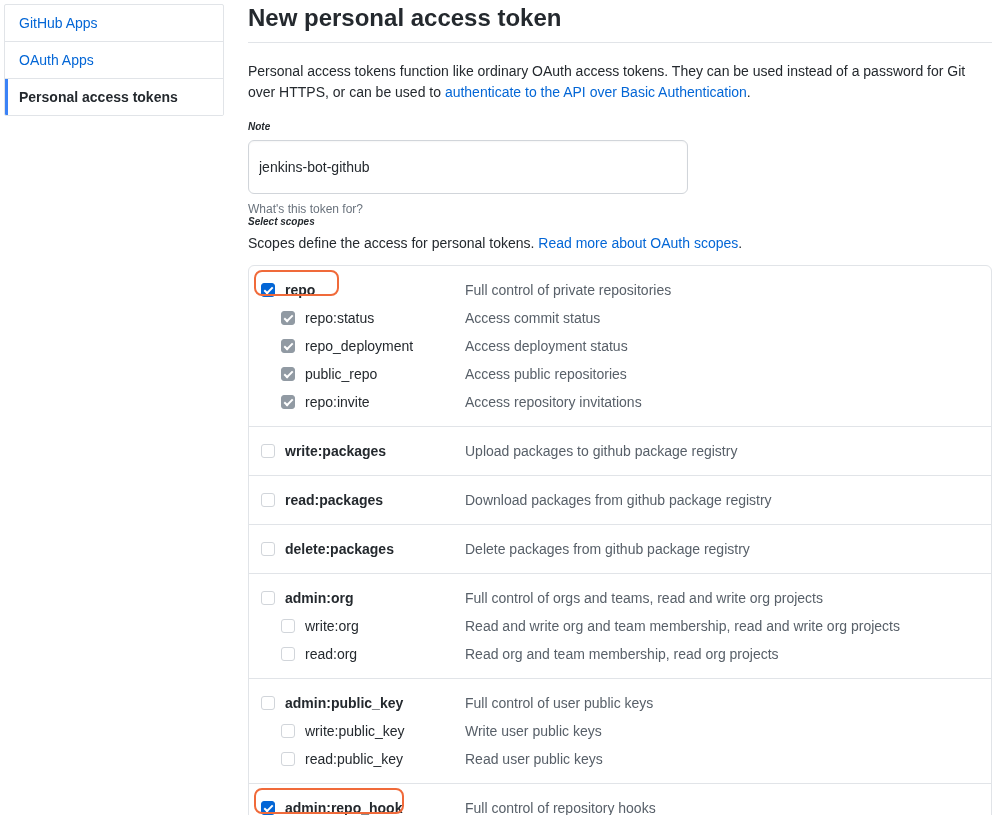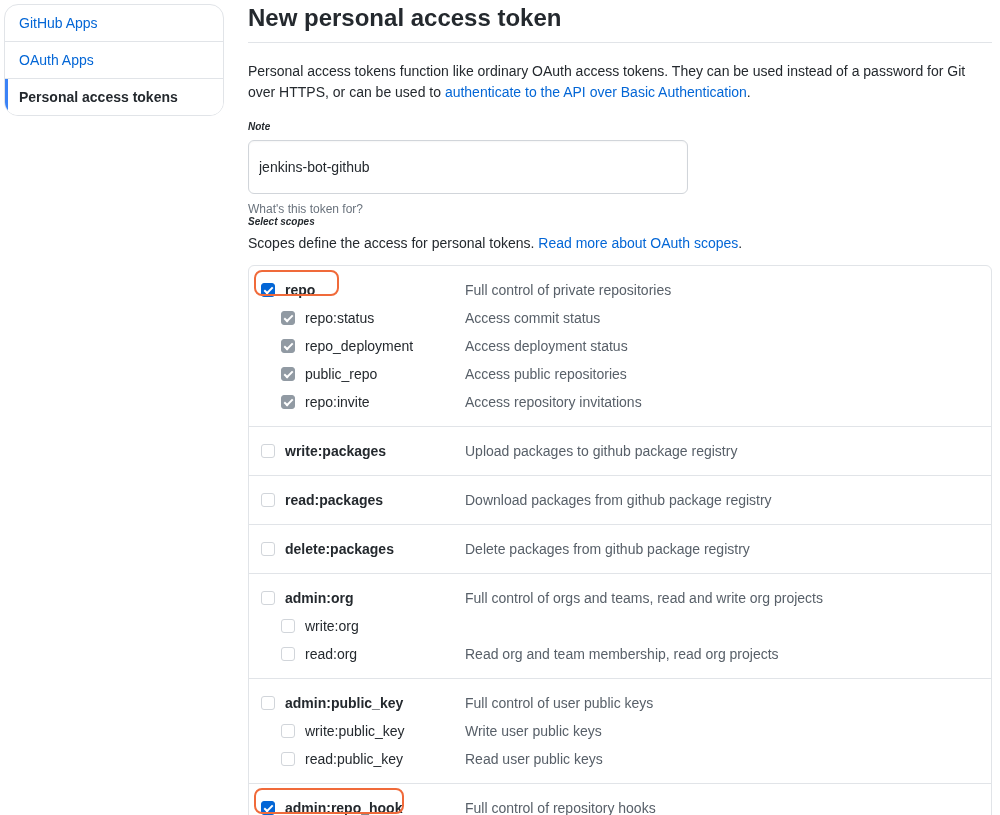--- a/index.html
+++ b/index.html
@@ -10,21 +10,21 @@
     background: #fff;
     display: flex;
     padding: 4px 6px 0 4px;
   }
   .sidebar {
     width: 220px;
     flex-shrink: 0;
   }
   .sidebar-nav {
     border: 1px solid #e1e4e8;
-    border-radius: 14px;
+    border-radius: 2px;
     overflow: hidden;
   }
   .sidebar-item {
     display: block;
     padding: 10px 14px;
     color: #0366d6;
     border-bottom: 1px solid #e1e4e8;
     cursor: pointer;
     font-size: 14px;
   }
@@ -227,20 +227,21 @@
       </div>
       <div class="scope-group">
         <div class="scope-row parent">
           <div class="scope-check"></div>
           <div class="scope-name">admin:org</div>
           <div class="scope-desc">Full control of orgs and teams, read and write org projects</div>
         </div>
         <div class="scope-row child">
           <div class="scope-check"></div>
           <div class="scope-name">write:org</div>
+          <div class="scope-desc">Read and write org and team membership, read and write org projects</div>
         </div>
         <div class="scope-row child">
           <div class="scope-check"></div>
           <div class="scope-name">read:org</div>
           <div class="scope-desc">Read org and team membership, read org projects</div>
         </div>
       </div>
       <div class="scope-group">
         <div class="scope-row parent">
           <div class="scope-check"></div>

